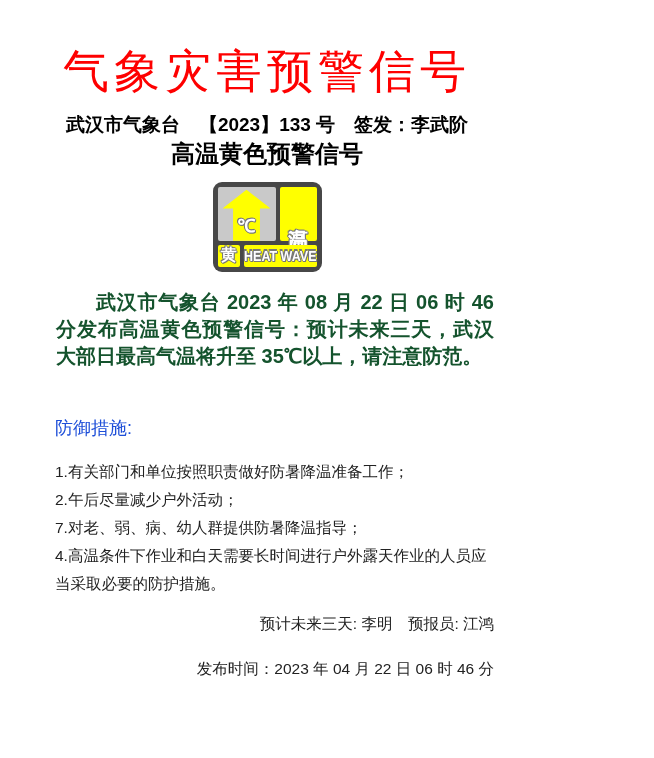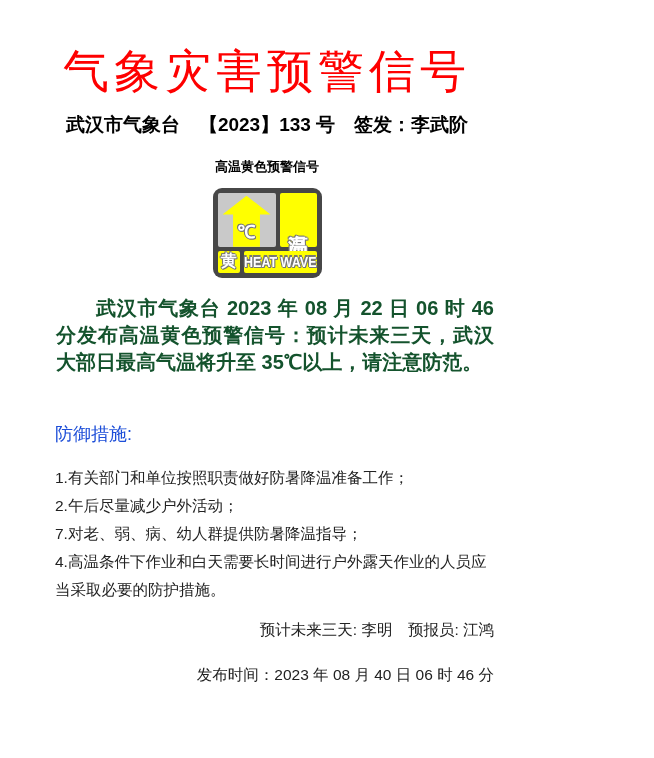--- a/index.html
+++ b/index.html
@@ -25,23 +25,22 @@
     color: #fe0000;
   }
   .issuer-line {
     margin-top: 7px;
     text-align: center;
     font-size: 19px;
     font-weight: bold;
     color: #000;
   }
   .signal-name {
-    margin-top: 20px;
     text-align: center;
-    font-size: 13px;
+    font-size: 24px;
     font-weight: bold;
     color: #000;
   }
   
   .icon-row { margin-top: 12px; display: flex; justify-content: center; }
   .warn-icon {
     background: #474747;
     border-radius: 9px;
     padding: 5px;
     display: flex;
@@ -160,16 +159,16 @@
 
   <div class="measures-list">
     <p class="measure-item">1.有关部门和单位按照职责做好防暑降温准备工作；</p>
     <p class="measure-item">2.午后尽量减少户外活动；</p>
     <p class="measure-item">7.对老、弱、病、幼人群提供防暑降温指导；</p>
     <p class="measure-item">4.高温条件下作业和白天需要长时间进行户外露天作业的人员应当采取必要的防护措施。</p>
   </div>
 
   <div class="footer-right">预计未来三天: 李明　预报员: 江鸿</div>
 
-  <div class="footer-right issue-time">发布时间：2023 年 08 月 40 日 06 时 46 分</div>
+  <div class="footer-right issue-time">发布时间：2023 年 04 月 22 日 06 时 46 分</div>
 
 
 </div>
 
 </body></html>

